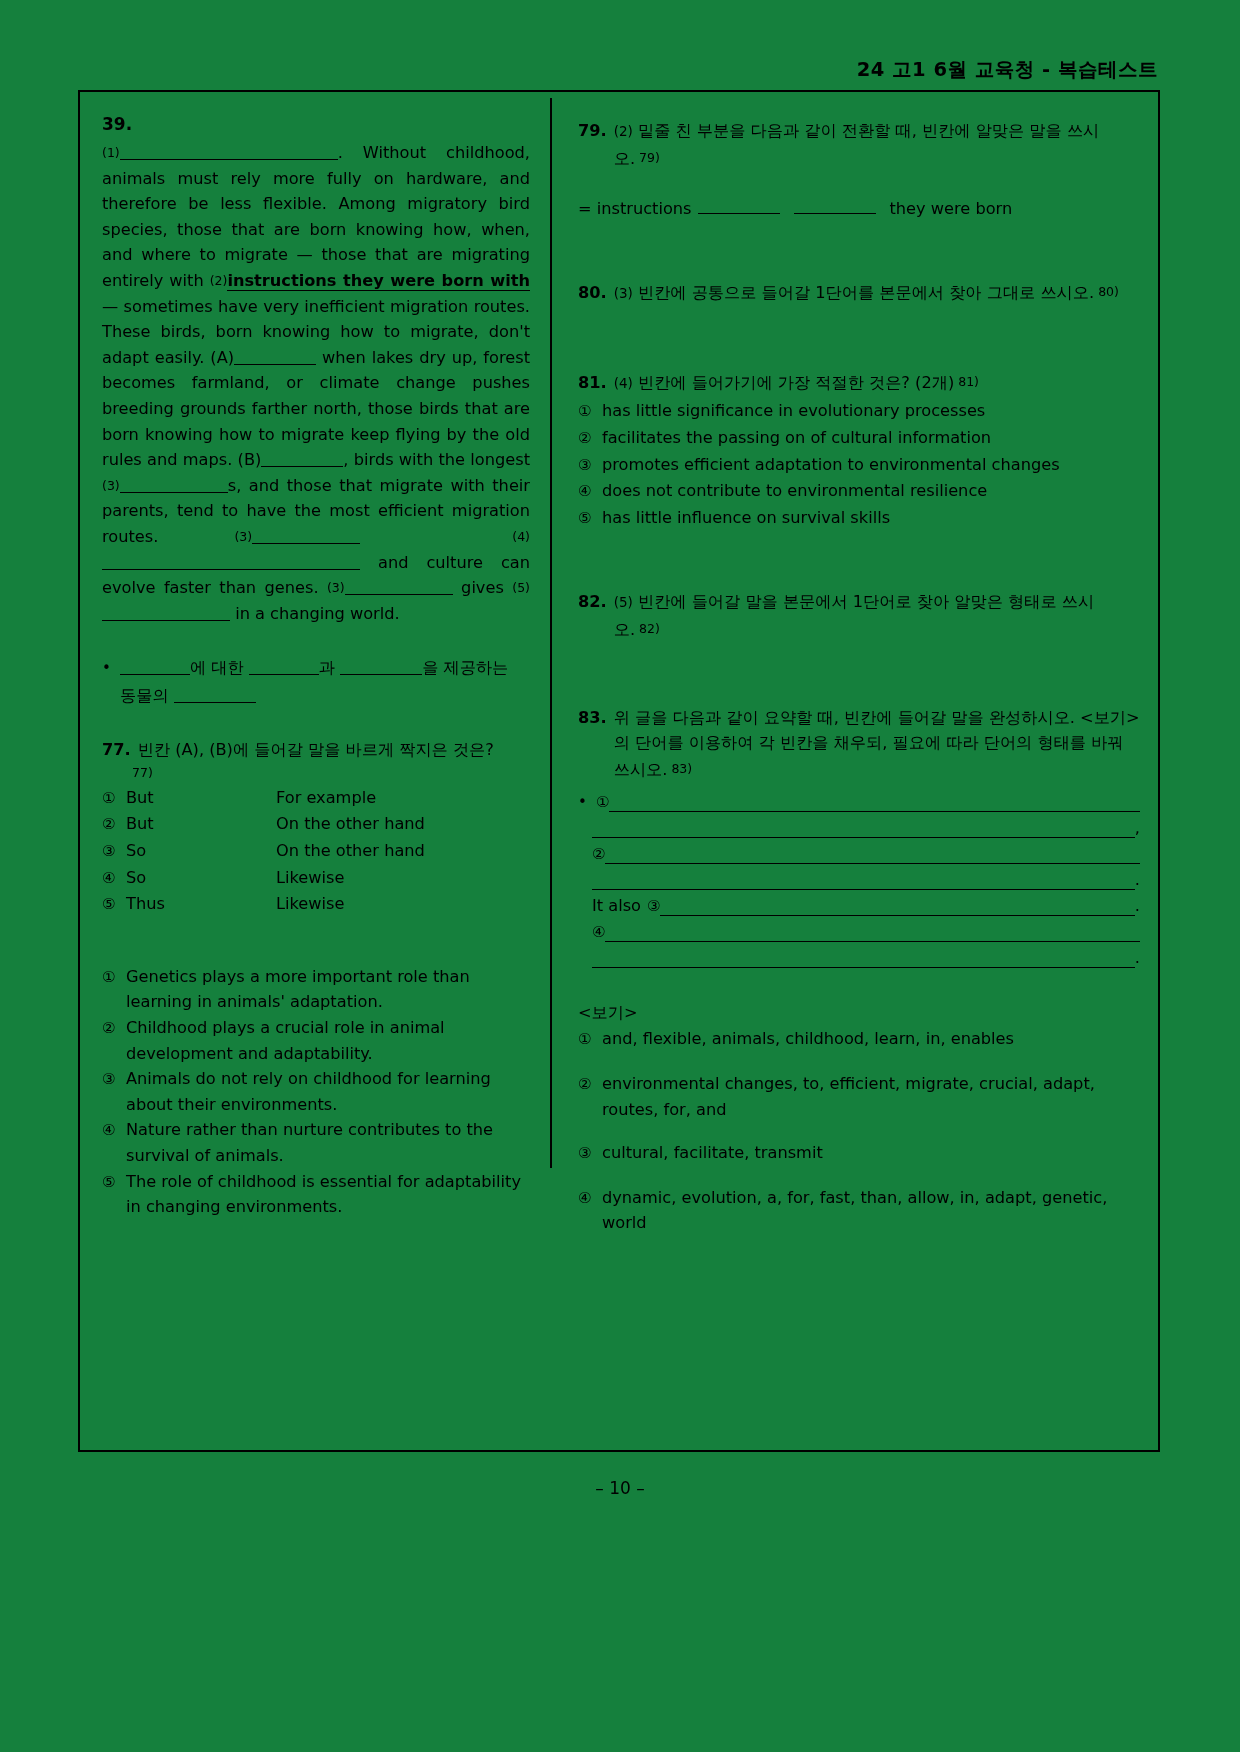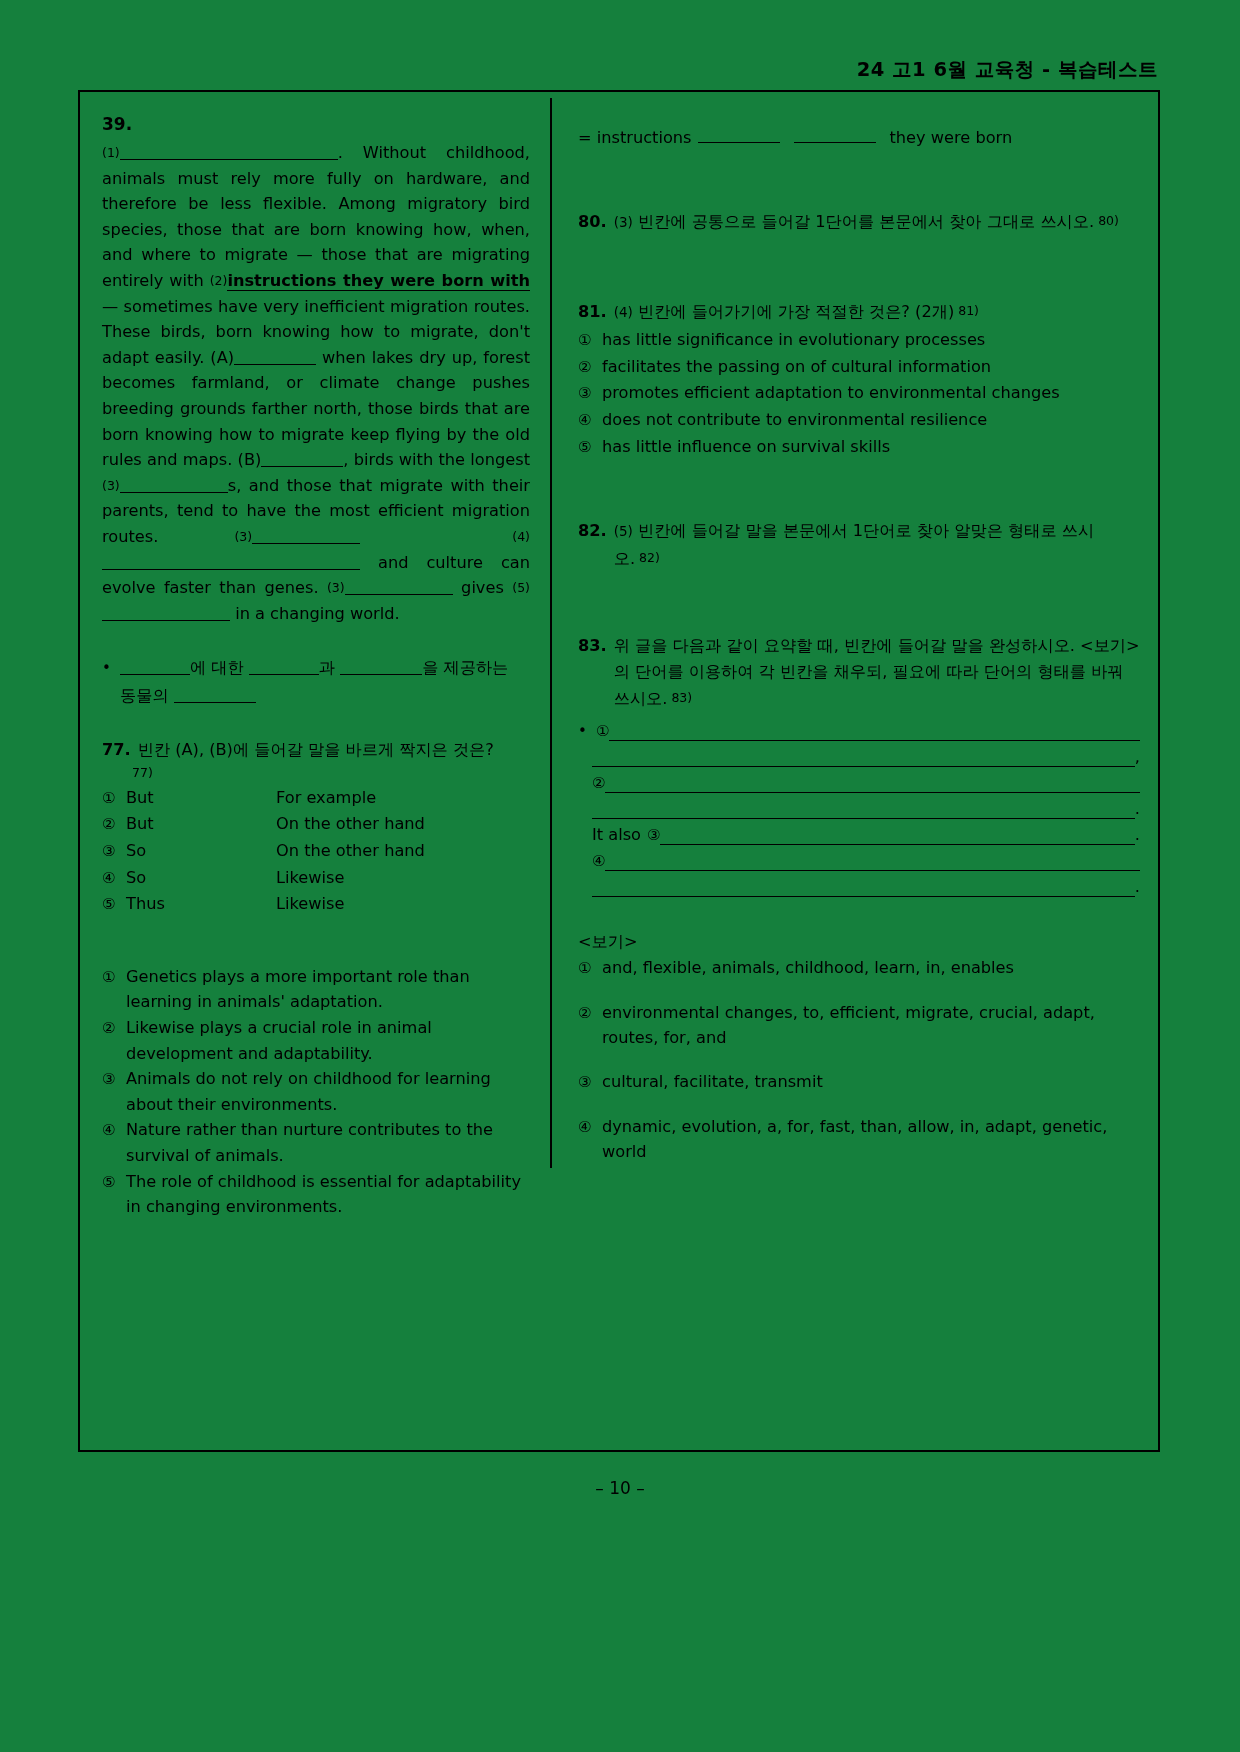--- a/index.html
+++ b/index.html
@@ -210,21 +210,21 @@
     left: 0;
     width: 1240px;
     text-align: center;
     font-size: 17px;
   }
   .eq-line {
     display: flex;
     align-items: baseline;
     font-size: 16.2px;
     line-height: 25.6px;
-    margin-top: 14px;
+    margin-top: 28px;
   }
 </style>
 </head>
 <body>
 
 <div class="page">
 
   <div class="header">24 고1 6월 교육청 - 복습테스트</div>
 
   <div class="frame"></div>
@@ -296,21 +296,21 @@
       </div>
 
       <div class="q" style="margin-top:46px;">
         <div class="opts">
           <div class="opt">
             <span class="opt-mark">①</span>
             <span class="opt-body">Genetics plays a more important role than learning in animals' adaptation.</span>
           </div>
           <div class="opt">
             <span class="opt-mark">②</span>
-            <span class="opt-body">Likewise plays a crucial role in animal development and adaptability.</span>
+            <span class="opt-body">Childhood plays a crucial role in animal development and adaptability.</span>
           </div>
           <div class="opt">
             <span class="opt-mark">③</span>
             <span class="opt-body">Animals do not rely on childhood for learning about their environments.</span>
           </div>
           <div class="opt">
             <span class="opt-mark">④</span>
             <span class="opt-body">Nature rather than nurture contributes to the survival of animals.</span>
           </div>
           <div class="opt">
@@ -320,20 +320,24 @@
         </div>
       </div>
 
     </div>
 
     <div class="col-divider"></div>
 
     <div class="col col-right">
 
       <div class="q" style="margin-top:4px;">
+        <div class="q-head">
+          <span class="q-num">79.</span>
+          <span class="q-text"><span class="q-paren">(2)</span> <span>밑줄 친 부분을 다음과 같이 전환할 때, 빈칸에 알맞은 말을 쓰시오.</span><span class="q-ref">79)</span></span>
+        </div>
         <div class="eq-line">
           <span class="ans-lead">=  instructions</span>
           <span class="blk b-sm" style="margin-right:14px;"></span>
           <span class="blk b-sm" style="margin-right:14px;"></span>
           <span class="trailing">they were born</span>
         </div>
       </div>
 
       <div class="q" style="margin-top:60px;">
         <div class="q-head">

